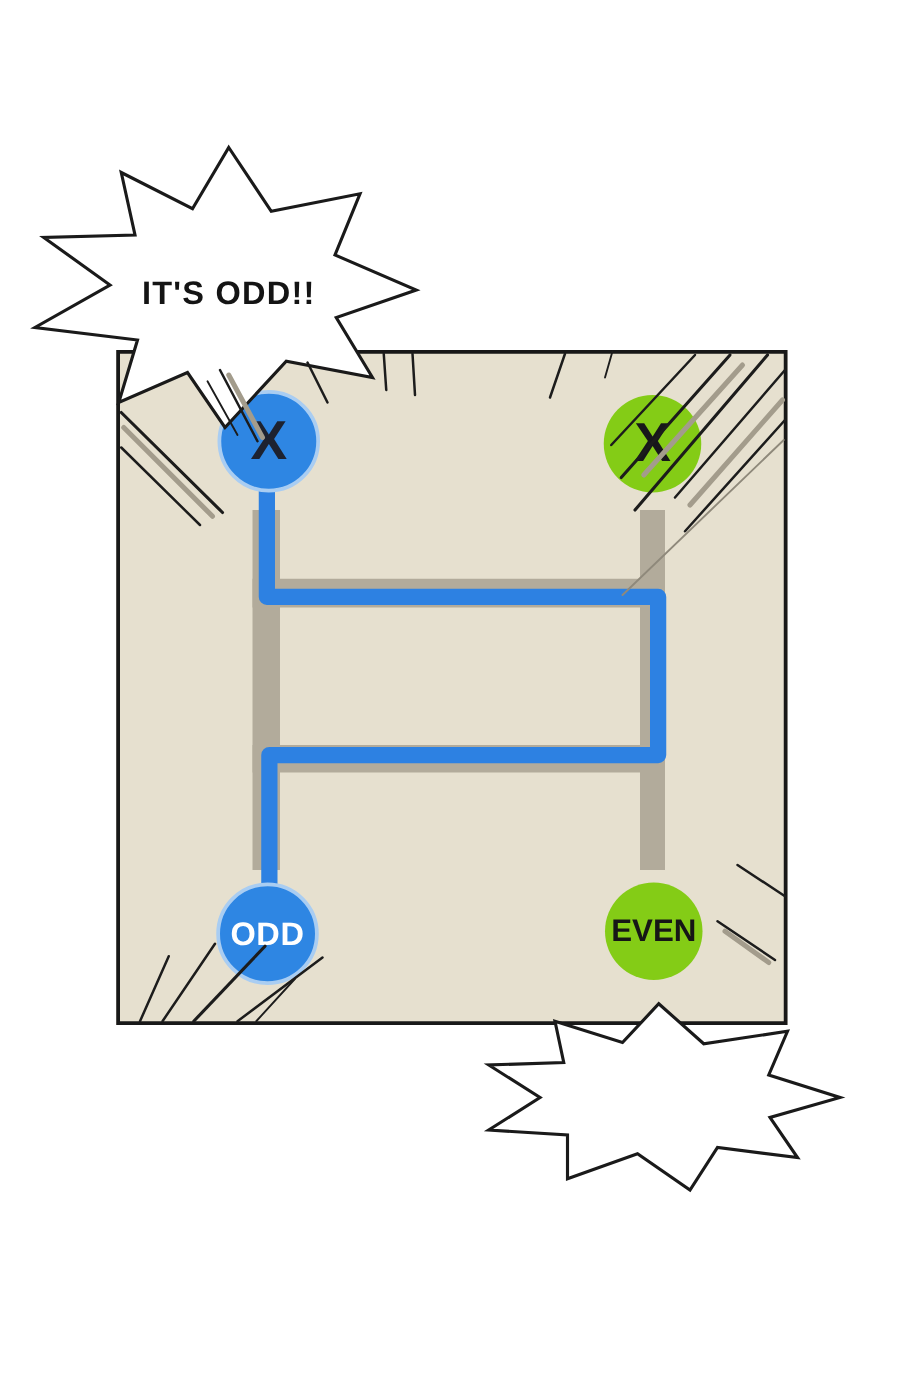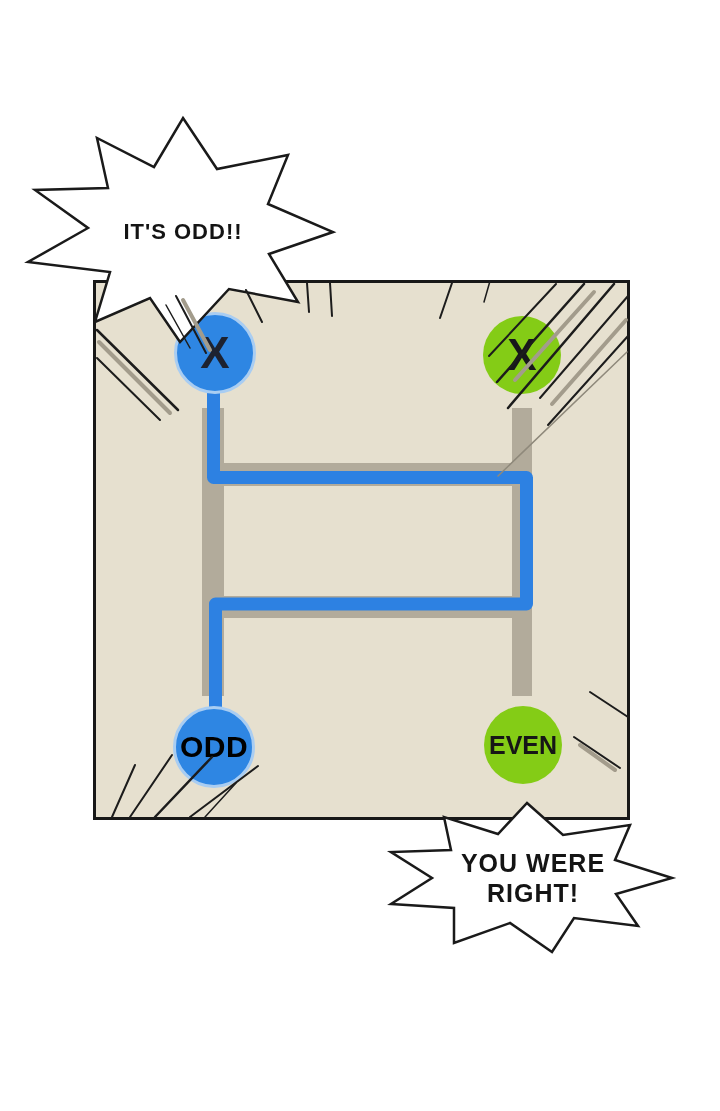--- a/index.html
+++ b/index.html
@@ -18,27 +18,27 @@
   .rung-2{left:202px;top:596px;width:330px;height:22px;}
   svg.layer{position:absolute;left:0;top:0;width:720px;height:1111px;pointer-events:none;}
   .node{
     position:absolute;border-radius:50%;display:flex;align-items:center;justify-content:center;
     font-weight:bold;box-sizing:content-box;
   }
   .node.blue{background:#2e86e3;border:3px solid #a9cdf2;}
   .node.gray{background:#84cc16;}
   .node-top-left{left:174px;top:312px;width:76px;height:76px;font-size:44px;color:#1d2230;}
   .node-top-right{left:483px;top:316px;width:78px;height:78px;font-size:44px;color:#17171a;}
-  .node-bottom-left{left:173px;top:706px;width:76px;height:76px;font-size:30px;color:#000000;letter-spacing:0.5px;}
+  .node-bottom-left{left:173px;top:706px;width:76px;height:76px;font-size:26px;color:#ffffff;letter-spacing:0.5px;}
   .node-bottom-right{left:484px;top:706px;width:78px;height:78px;font-size:25px;color:#161616;}
   .bubble-text{
     position:absolute;font-weight:bold;color:#141414;text-align:center;
     letter-spacing:1px;line-height:1.18;
   }
-  .bubble-text.top{left:83px;top:219px;width:200px;font-size:22px;}
+  .bubble-text.top{left:83px;top:219px;width:200px;font-size:26px;}
   .bubble-text.bottom{left:451px;top:849px;width:164px;font-size:25px;}
 </style>
 </head>
 <body>
 
 <div class="canvas">
 
   <div class="panel"></div>
 
   <div class="rail rail-left"></div>
@@ -103,15 +103,14 @@
       <line x1="155" y1="817" x2="212" y2="757" stroke-width="2.5"></line>
       <line x1="190" y1="817" x2="258" y2="766"></line>
       <line x1="205" y1="817" x2="236" y2="783" stroke-width="1.5"></line>
 
       <line x1="590" y1="692" x2="628" y2="717"></line>
       <line x1="574" y1="737" x2="620" y2="768"></line>
     </g>
   </svg>
 
   <div class="bubble-text top">IT'S ODD!!</div>
-  <div class="bubble-text bottom">YOU WERE RIGHT!</div>
 
 </div>
 
 </body></html>

